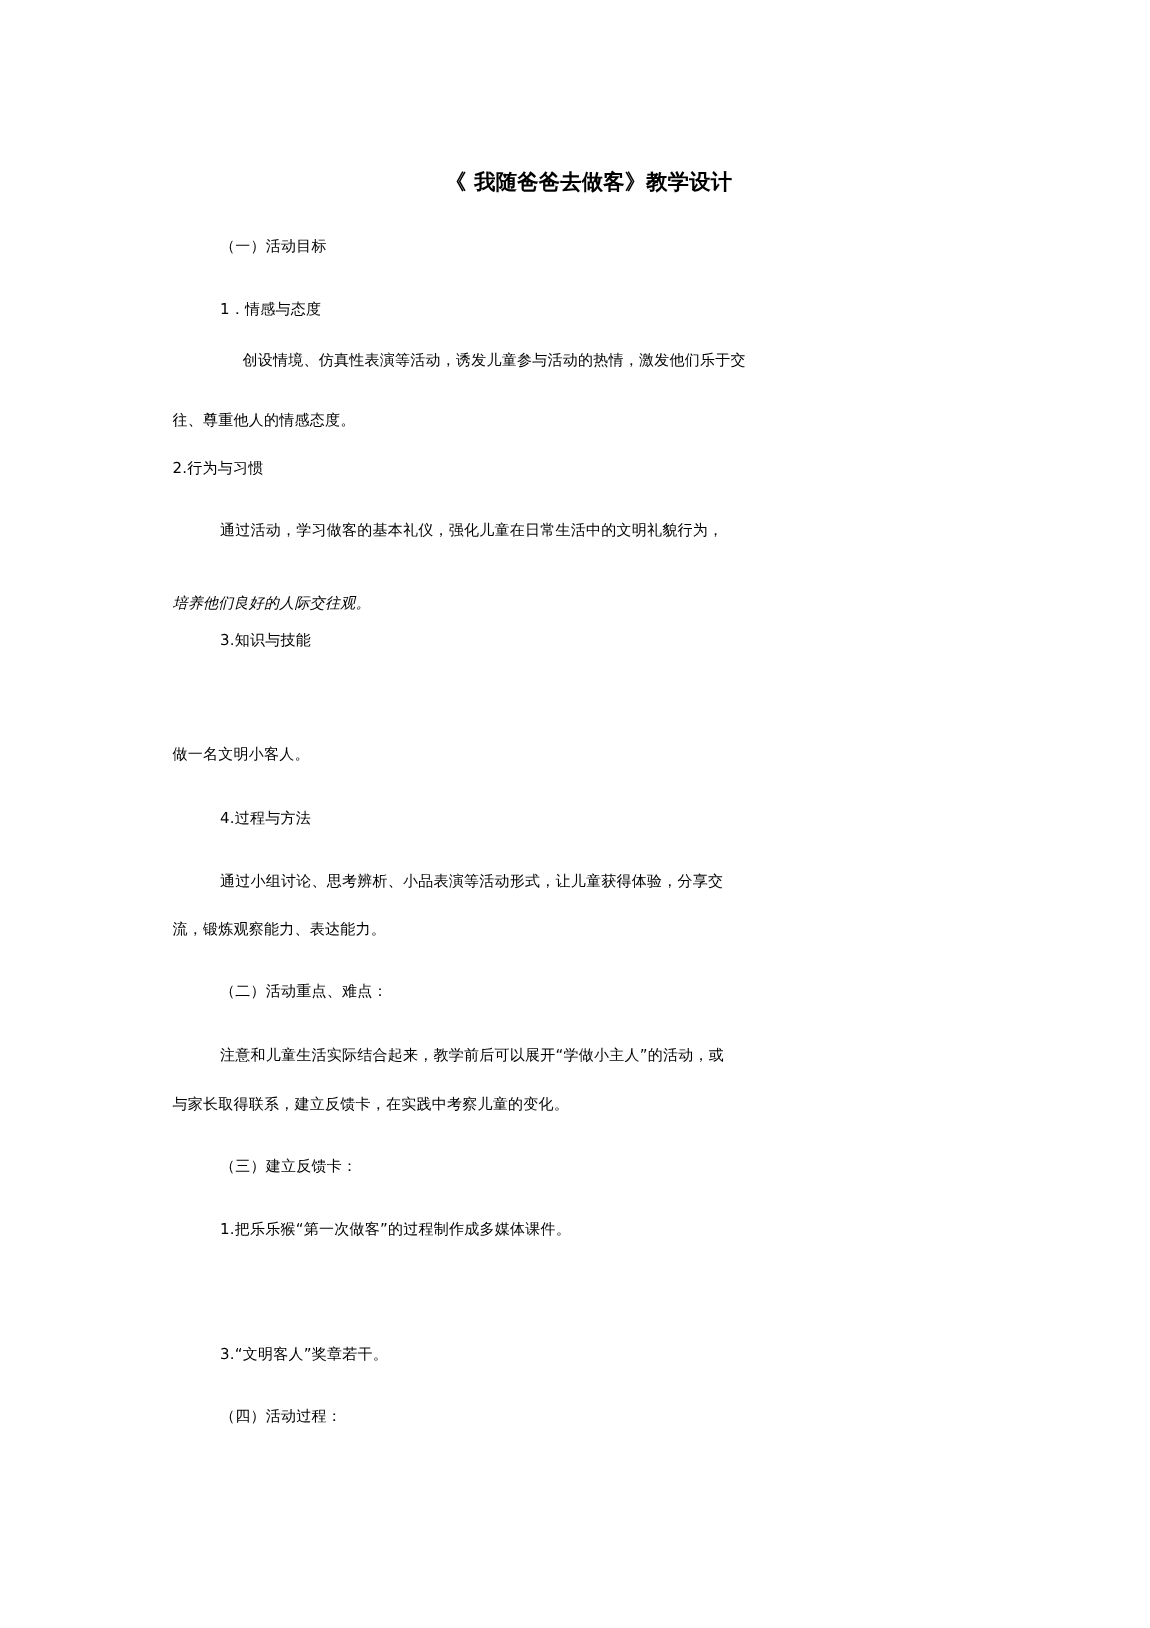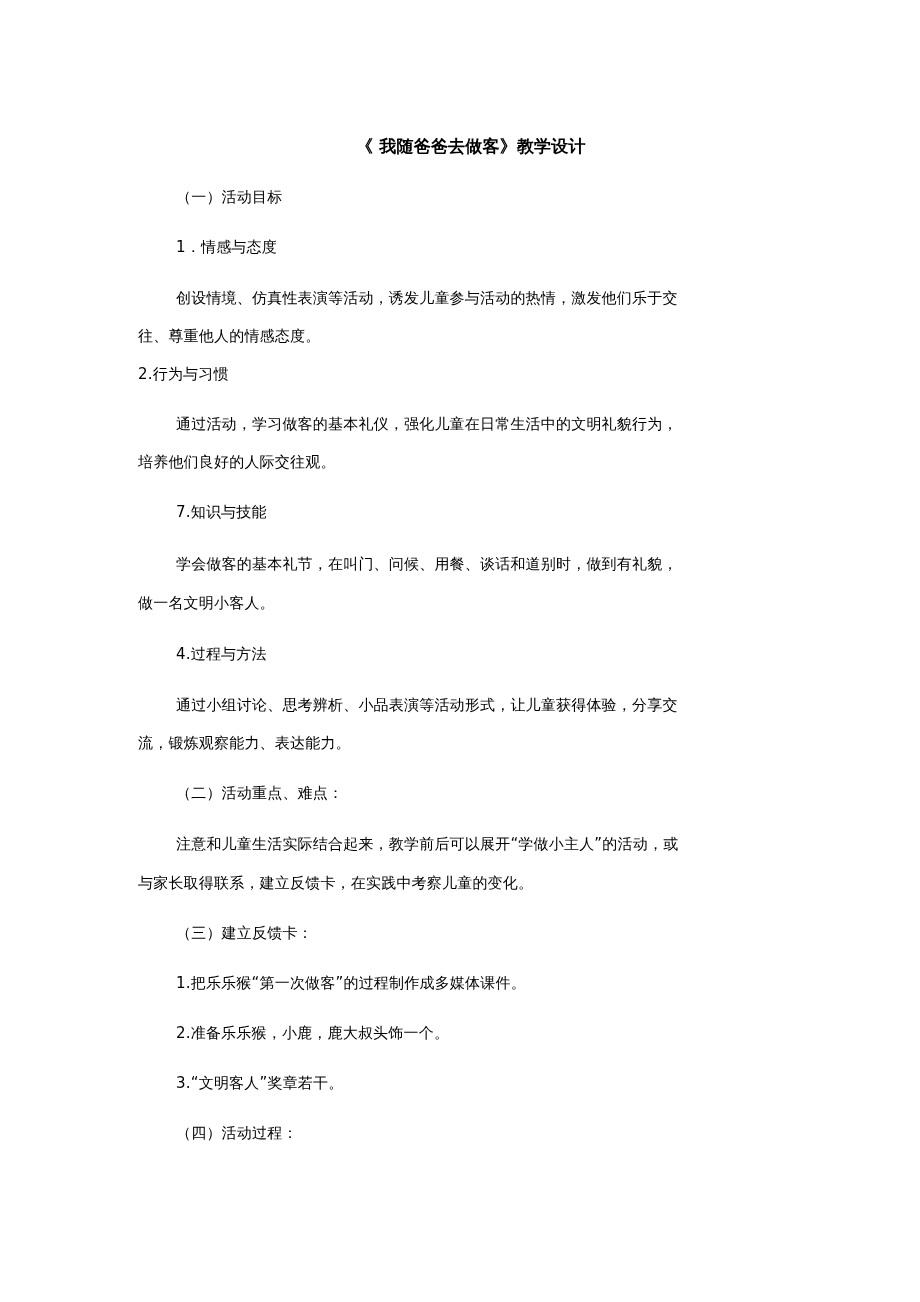--- a/index.html
+++ b/index.html
@@ -16,21 +16,21 @@
       color: #000000;
     }
     .page {
       position: absolute;
       left: 0; top: 0;
       width: 920px;
       height: 917px;
     }
     .line {
       position: absolute;
-      font-size: 15px;
+      font-size: 12px;
       line-height: 22px;
       white-space: nowrap;
       letter-spacing: 0.2px;
     }
     .title {
       left: 356px;
       top: 135px;
       font-size: 17px;
       font-weight: bold;
     }
@@ -40,39 +40,37 @@
 </head>
 <body>
 
 <div class="page">
 
   <div class="line title">《 我随爸爸去做客》教学设计</div>
 
   <div class="line indent" style="top:186px;">（一）活动目标</div>
 
   <div class="line indent" style="top:236px;">1．情感与态度</div>
-  <div class="line indent" style="top:287px;">创设情境、仿真性表演等活动，诱发儿童参与活动的热情，激发他们乐于交</div>
+  <div class="line indent" style="top:277px;margin-left:18px;">创设情境、仿真性表演等活动，诱发儿童参与活动的热情，激发他们乐于交</div>
   <div class="line flush" style="top:325px;text-align:center;">往、尊重他人的情感态度。</div>
 
   <div class="line flush" style="top:363px;">2.行为与习惯</div>
   <div class="line indent" style="top:413px;text-align:center;">通过活动，学习做客的基本礼仪，强化儿童在日常生活中的文明礼貌行为，</div>
-  <div class="line flush" style="top:451px;">培养他们良好的人际交往观。</div>
+  <div class="line flush" style="top:471px;font-style:italic;">培养他们良好的人际交往观。</div>
 
-  <div class="line indent" style="top:501px;">7.知识与技能</div>
-  <div class="line indent" style="top:553px;">学会做客的基本礼节，在叫门、问候、用餐、谈话和道别时，做到有礼貌，</div>
+  <div class="line indent" style="top:501px;">3.知识与技能</div>
   <div class="line flush" style="top:592px;text-align:right;">做一名文明小客人。</div>
 
   <div class="line indent" style="top:643px;">4.过程与方法</div>
   <div class="line flush" style="top:732px;">流，锻炼观察能力、表达能力。</div>
   <div class="line indent" style="top:694px;">通过小组讨论、思考辨析、小品表演等活动形式，让儿童获得体验，分享交</div>
 
   <div class="line indent" style="top:782px;text-align:center;">（二）活动重点、难点：</div>
   <div class="line indent" style="top:833px;">注意和儿童生活实际结合起来，教学前后可以展开“学做小主人”的活动，或</div>
   <div class="line flush" style="top:872px;">与家长取得联系，建立反馈卡，在实践中考察儿童的变化。</div>
 
   <div class="line indent" style="top:922px;">（三）建立反馈卡：</div>
   <div class="line indent" style="top:972px;">1.把乐乐猴“第一次做客”的过程制作成多媒体课件。</div>
-  <div class="line indent" style="top:1022px;">2.准备乐乐猴，小鹿，鹿大叔头饰一个。</div>
   <div class="line indent" style="top:1072px;">3.“文明客人”奖章若干。</div>
 
   <div class="line indent" style="top:1122px;">（四）活动过程：</div>
 
 </div>
 
 </body></html>

